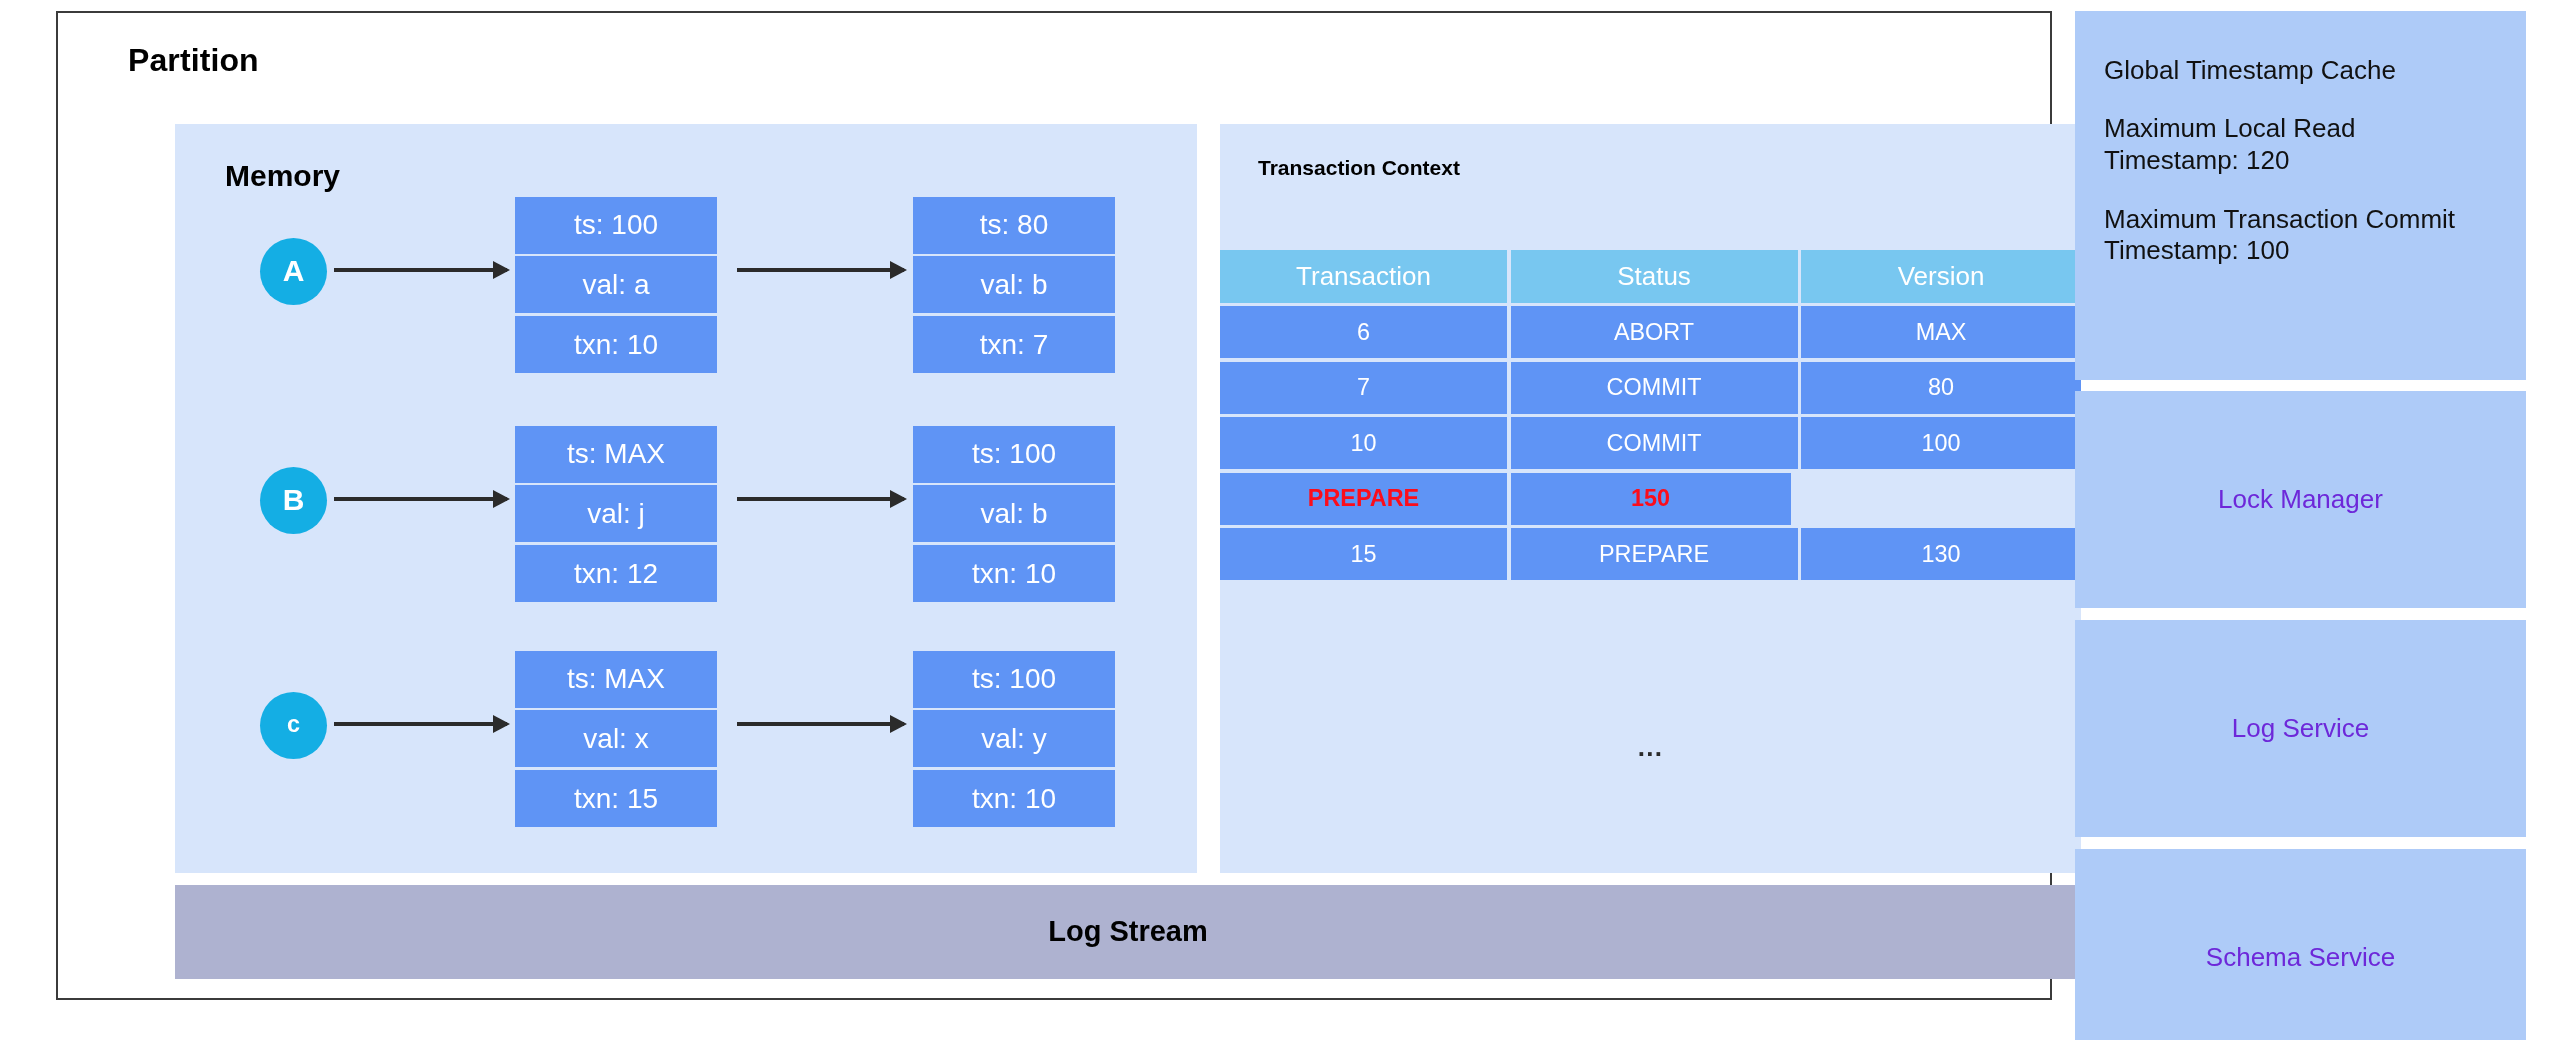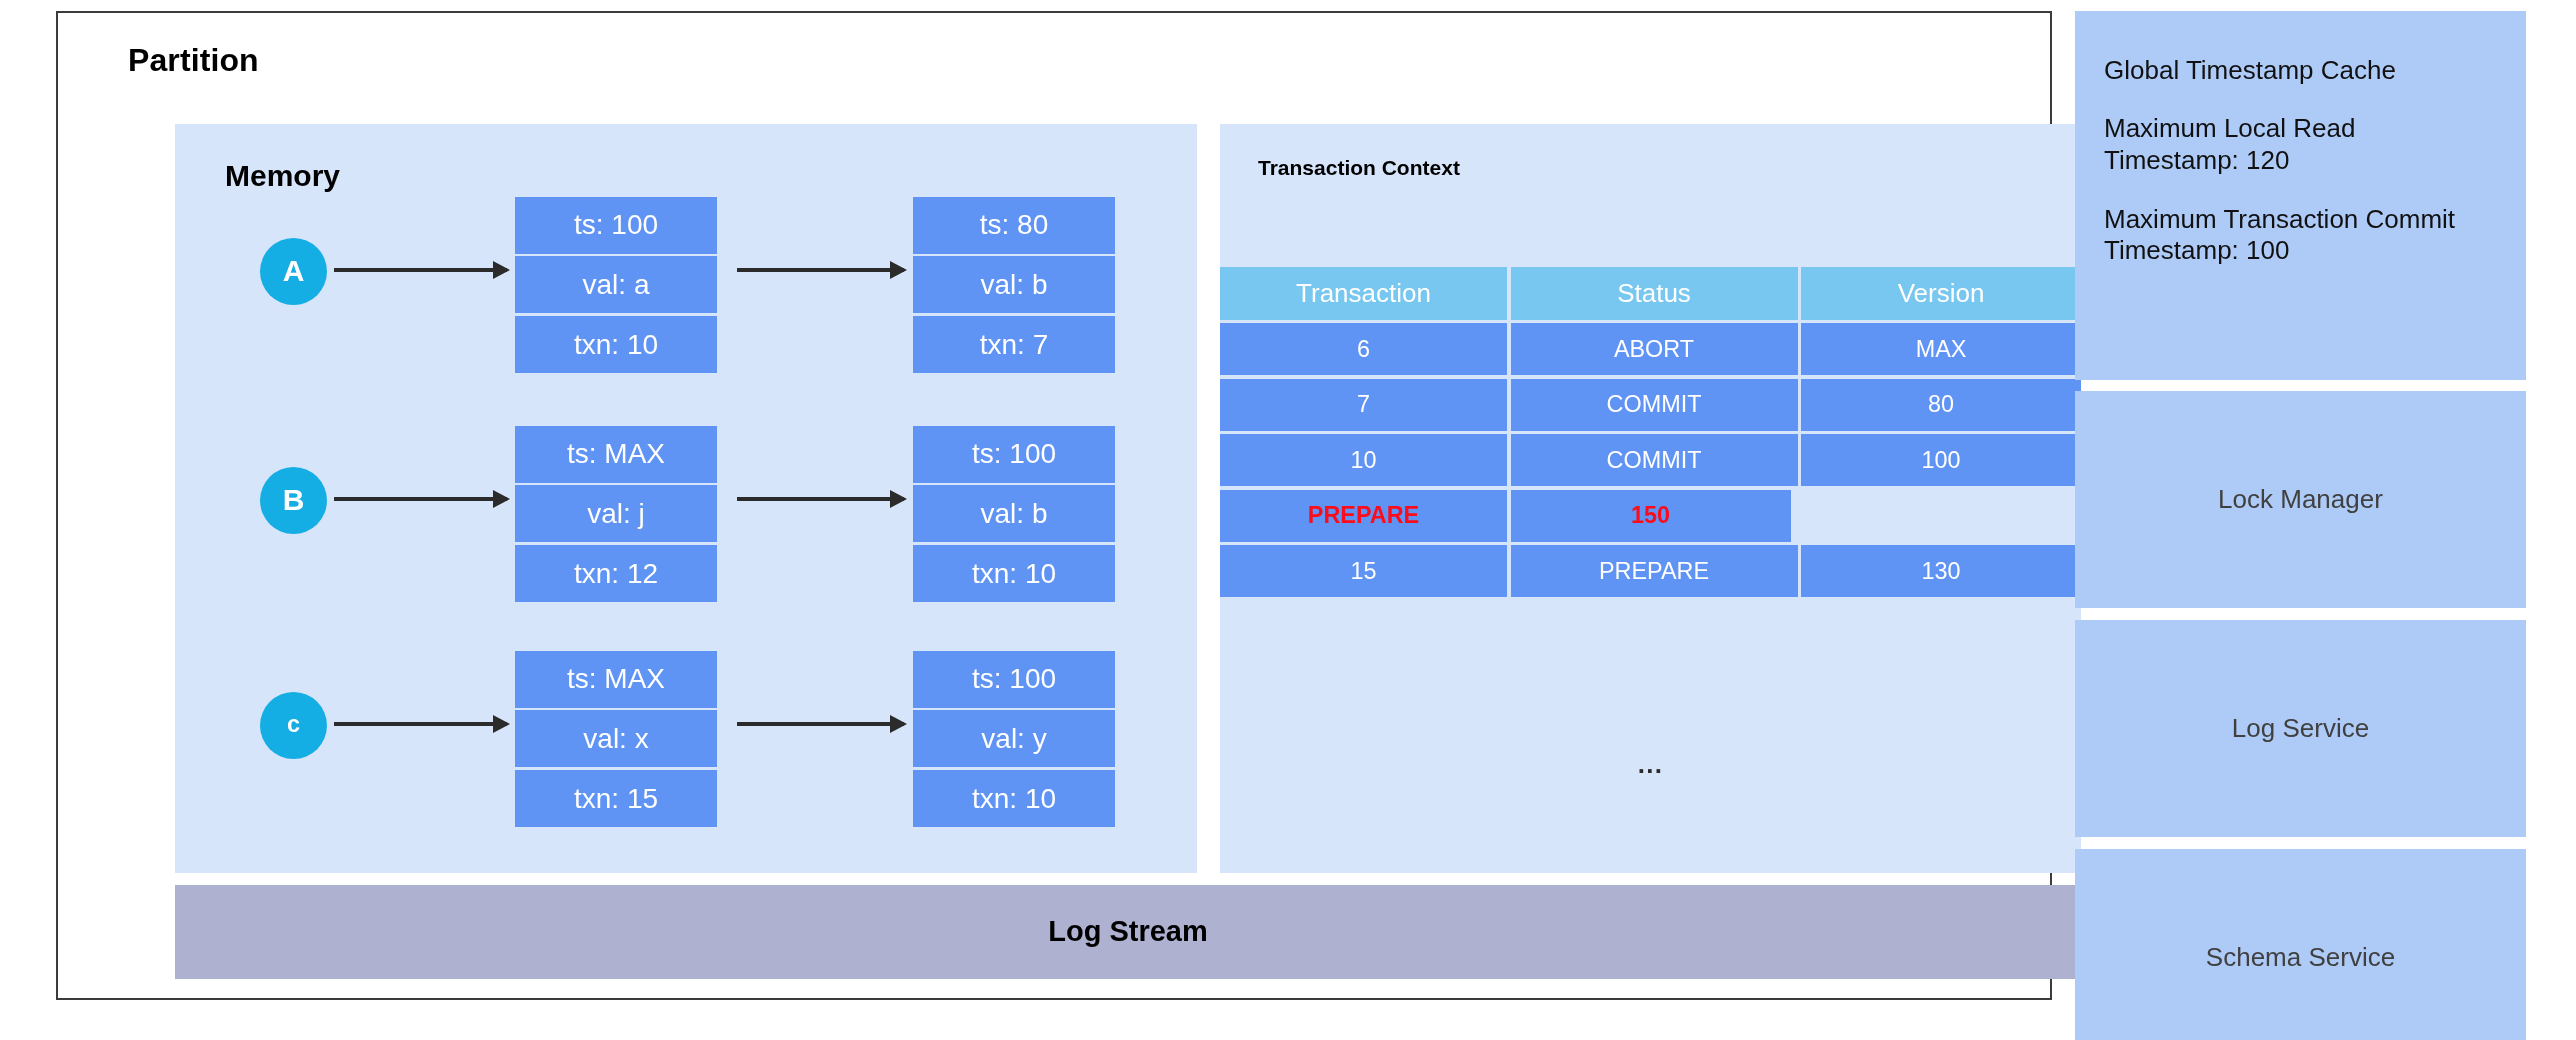--- a/index.html
+++ b/index.html
@@ -69,21 +69,21 @@
   
   #txn-panel{
     position:absolute;left:1162px;top:111px;width:861px;height:749px;
     background:#d7e5fb;
   }
   #txn-title{
     position:absolute;left:38px;top:32px;
     font-size:21px;font-weight:bold;color:#000000;white-space:nowrap;
   }
   #txn-table{
-    position:absolute;left:0;top:143px;width:861px;
+    position:absolute;left:0;top:126px;width:861px;
   }
   .trow{display:flex;margin-bottom:3.5px;}
   .tcell{
     color:#ffffff;display:flex;align-items:center;justify-content:center;
     font-size:23.4px;box-sizing:border-box;
   }
   .tcell.col0{width:287px;margin-right:3.5px;}
   .tcell.col1{width:287px;margin-right:3.5px;}
   .tcell.col2{width:280px;}
   .trow.header .tcell{background:#78c7f0;height:53px;font-size:26px;}
@@ -107,21 +107,21 @@
   .side-card{
     background:#aecbf8;box-sizing:border-box;margin-bottom:11.7px;
   }
   #card-gtc{height:369px;padding:44px 29px 12px 29px;}
   .gtc-line{
     font-size:26px;color:#111111;line-height:1.22;margin-bottom:27px;
   }
   .gtc-line:last-child{margin-bottom:14px;}
   .side-card.plain{
     height:217px;display:flex;align-items:center;justify-content:center;
-    font-size:26px;color:#404040;
+    font-size:26px;color:#6d28d9;
   }
 </style>
 </head>
 <body>
 
 <div id="partition-frame">
 
   <div id="partition-title">Partition</div>
 
   <div id="memory-panel">

